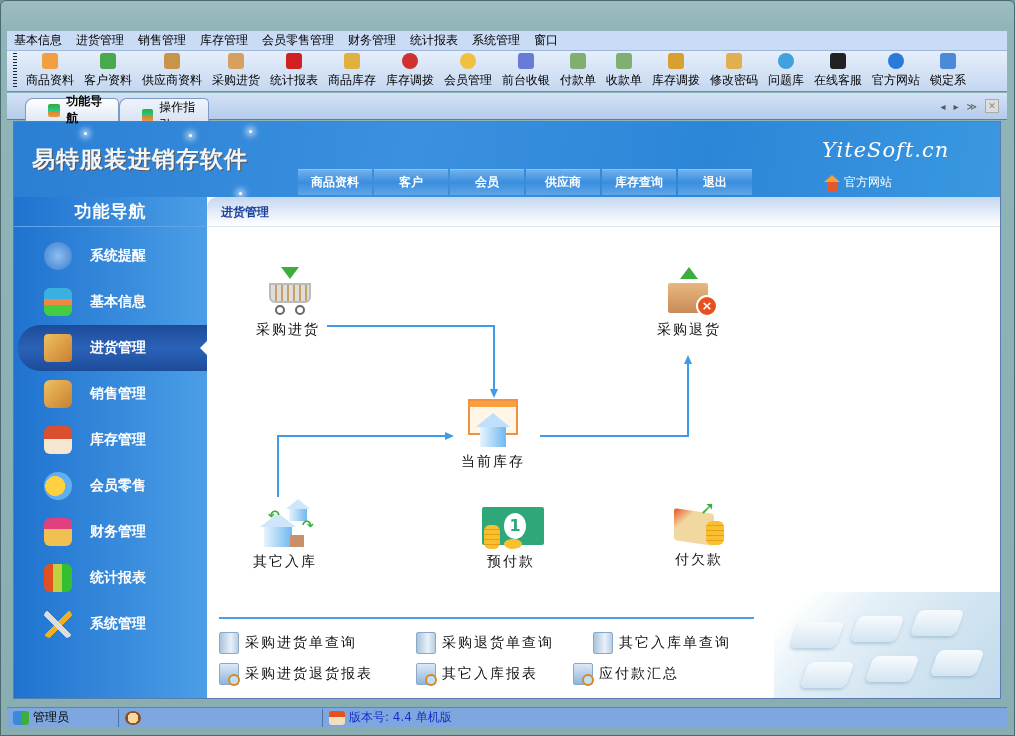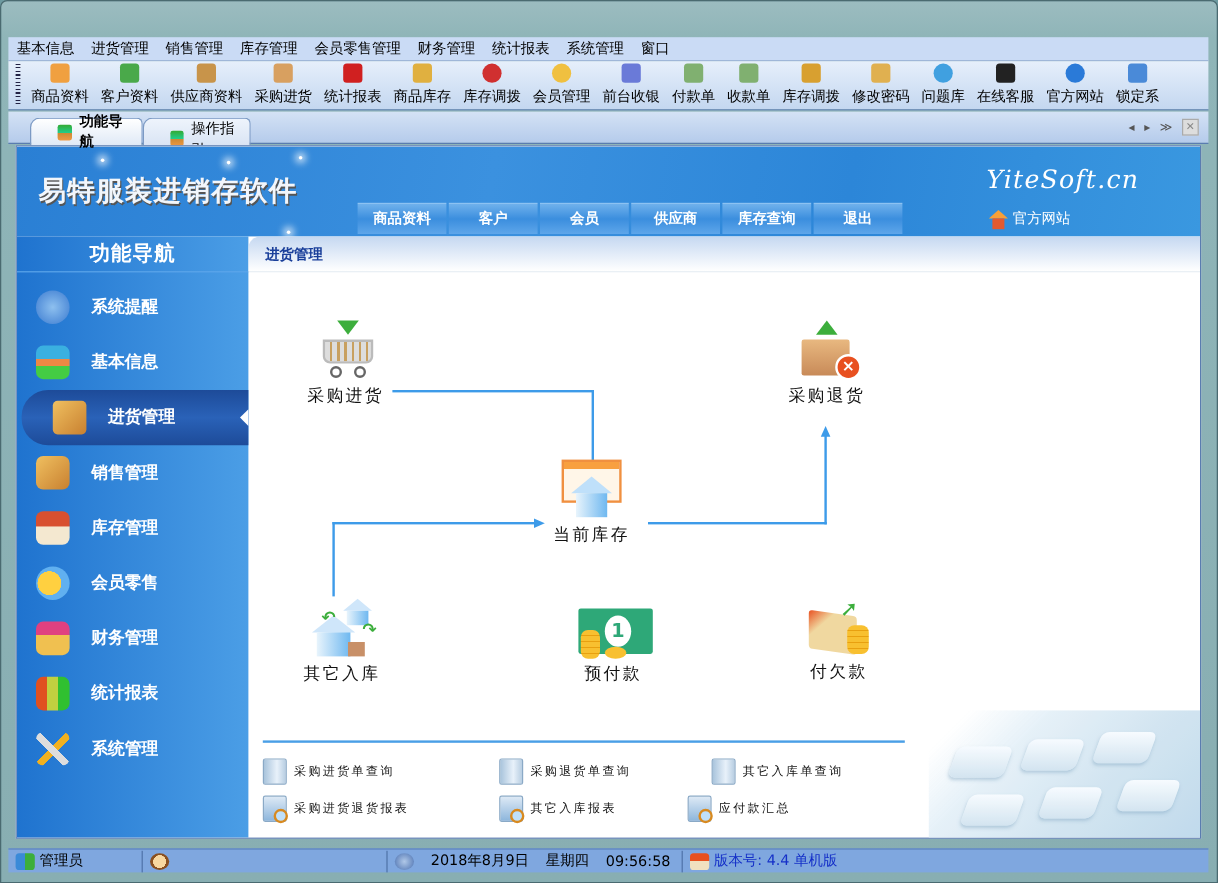--- a/index.html
+++ b/index.html
@@ -32,38 +32,38 @@
 .ytesoft{position:absolute;left:808px;top:16px;font-size:21px;font-style:italic;color:#fff;font-family:"DejaVu Serif","Liberation Serif",serif;letter-spacing:1px}
 .official{position:absolute;left:810px;top:52px;display:flex;align-items:center;color:#fff;font-size:12px}
 .house-ico{width:16px;height:16px;margin-right:4px;position:relative}
 .house-ico:before{content:"";position:absolute;left:0;top:0;border-left:8px solid transparent;border-right:8px solid transparent;border-bottom:7px solid #f7a038}
 .house-ico:after{content:"";position:absolute;left:3px;top:7px;width:10px;height:9px;background:#e35a30}
 .topnav{position:absolute;left:284px;top:47px;display:flex;gap:2px}
 .topnav-item{width:74px;height:26px;display:flex;align-items:center;justify-content:center;color:#fff;font-size:12px;font-weight:bold;background:linear-gradient(#6fb1ec,#3b8ede 50%,#5ea6ea);border-top:1px solid #8cc2f2}
 .sidebar{position:absolute;left:0;top:75px;width:193px;height:503px;background:linear-gradient(90deg,#1f73cf,#4b9ee6)}
 .sb-head{height:30px;display:flex;align-items:center;justify-content:center;color:#fff;font-size:17px;font-weight:bold;letter-spacing:1px;border-bottom:1px solid #5da6ea}
 .sb-list{padding-top:6px}
-.sb-item{position:relative;height:46px;display:flex;align-items:center;padding-left:16px}
+.sb-item{position:relative;height:46px;display:flex;align-items:center;padding-left:30px}
 .sb-item.active{background:linear-gradient(#1d4b99,#2a62b8 50%,#1d4b99);border-radius:22px 0 0 22px;margin-left:4px;padding-left:26px}
 .sb-item.active:after{content:"";position:absolute;right:0;top:16px;border-right:7px solid #fff;border-top:7px solid transparent;border-bottom:7px solid transparent}
 .sb-ico{width:28px;height:28px;border-radius:6px;margin-right:18px}
 .sb-lbl{color:#fff;font-size:14px;font-weight:bold}
 .main-head{position:absolute;left:193px;top:75px;width:795px;height:30px;background:linear-gradient(#c5d8f1,#fff);border-radius:10px 0 0 0;border-bottom:1px solid #dde6ef}
 .main-title{position:absolute;left:14px;top:7px;color:#1a3f9a;font-size:12px;font-weight:bold}
 .flow{position:absolute;left:193px;top:105px;width:795px;height:400px}
 .line{position:absolute;background:#3d9be9}
 .arrow-down{position:absolute;border-left:4px solid transparent;border-right:4px solid transparent;border-top:9px solid #3d9be9}
 .arrow-up{position:absolute;border-left:4px solid transparent;border-right:4px solid transparent;border-bottom:9px solid #3d9be9}
 .arrow-right{position:absolute;border-top:4px solid transparent;border-bottom:4px solid transparent;border-left:9px solid #3d9be9}
 .node{position:absolute;display:flex;flex-direction:column;align-items:center;width:100px}
 .node-ico{width:58px;height:50px;position:relative;margin-bottom:4px}
 .node-lbl{font-size:14px;color:#111;letter-spacing:2px}
 .links{position:absolute;left:205px;top:495px;width:535px;border-top:2px solid #4a9fe6;padding-top:8px}
 .link-row{display:flex;height:31px;align-items:center}
-.link{display:flex;align-items:center;font-size:10px;color:#111;letter-spacing:2px;cursor:pointer}
+.link{display:flex;align-items:center;font-size:14px;color:#111;letter-spacing:2px;cursor:pointer}
 .link-ico{width:20px;height:22px;margin-right:6px;border-radius:2px;background:linear-gradient(90deg,#a9c4dc,#e8f1fa 60%,#b8cee2);border:1px solid #8aa9c6}
 .link-ico.rep{background:linear-gradient(#dde9f5,#8db6dc);position:relative}
 .link-ico.rep:after{content:"";position:absolute;right:-2px;bottom:-2px;width:8px;height:8px;border:2px solid #d88a20;border-radius:50%;background:#bfe0fa}
 .keyboard{position:absolute;left:760px;top:470px;width:228px;height:108px;background:linear-gradient(135deg,rgba(255,255,255,0) 10%,#e4f0f8 30%,#cfe3f0 60%,#b9d6ea 100%);opacity:.9}
 .key{position:absolute;width:46px;height:26px;background:linear-gradient(#f6fbff,#cfe2ef);border-radius:6px;transform:skewX(-20deg);box-shadow:0 2px 3px rgba(120,160,190,.5)}
 .statusbar{position:absolute;left:6px;top:706px;width:1000px;height:20px;background:#7fa7df;border-top:1px solid #5c82bb;display:flex;align-items:center}
 .sb-seg{height:18px;display:flex;align-items:center;border-right:1px solid #4e72a8;padding:0 6px;font-size:12px;color:#000}
 .st-ico{width:16px;height:14px;margin-right:4px;border-radius:3px}
 .version{color:#1530c8}
 </style>
@@ -268,21 +268,21 @@
 
       <div class="node" style="left:432px;top:40px">
         <div class="node-ico">
           <div style="position:absolute;left:20px;top:0;border-left:9px solid transparent;border-right:9px solid transparent;border-bottom:12px solid #3cae3c"></div>
           <div style="position:absolute;left:8px;top:16px;width:40px;height:30px;background:linear-gradient(#e8b880,#c88a58);border-radius:2px"></div>
           <div style="position:absolute;left:36px;top:28px;width:22px;height:22px;background:#e85020;border-radius:50%;border:2px solid #fff;color:#fff;font-size:13px;font-weight:bold;text-align:center;line-height:18px">×</div>
         </div>
         <span class="node-lbl">采购退货</span>
       </div>
 
-      <div class="node" style="left:236px;top:156px">
+      <div class="node" style="left:236px;top:172px">
         <div class="node-ico">
           <div style="position:absolute;left:4px;top:0;width:50px;height:36px;border:2px solid #f09040;background:linear-gradient(#f8a040 0 6px,#fff6e8 6px)"></div>
           <div style="position:absolute;left:12px;top:14px;border-left:17px solid transparent;border-right:17px solid transparent;border-bottom:14px solid #bfe0fa"></div>
           <div style="position:absolute;left:16px;top:28px;width:26px;height:20px;background:linear-gradient(90deg,#e8f4fc,#6fb8f0)"></div>
         </div>
         <span class="node-lbl">当前库存</span>
       </div>
 
       <div class="node" style="left:28px;top:272px">
         <div class="node-ico">
@@ -359,25 +359,19 @@
   </div>
 
   <div class="statusbar">
     <div class="sb-seg" style="width:112px">
       <span class="st-ico" style="background:linear-gradient(90deg,#3a8ad8 50%,#3cae3c 50%)"></span>
       <span>管理员</span>
     </div>
     <div class="sb-seg" style="width:204px">
       <span class="st-ico" style="background:radial-gradient(circle,#f8d8a0 50%,#8a5020 51%);border-radius:50%"></span>
     </div>
-    <div class="sb-seg" style="width:246px;gap:14px">
-      <span class="st-ico" style="background:radial-gradient(circle,#b0c8e8,#4a70b0);border-radius:50%;margin-right:0"></span>
-      <span>2018年8月9日</span>
-      <span>星期四</span>
-      <span>09:56:58</span>
-    </div>
     <div class="sb-seg" style="border-right:none">
       <span class="st-ico" style="background:linear-gradient(#e85020 45%,#f0e0c0 46%)"></span>
       <span class="version">版本号: 4.4 单机版</span>
     </div>
   </div>
 
 </div>
 
 </body></html>

